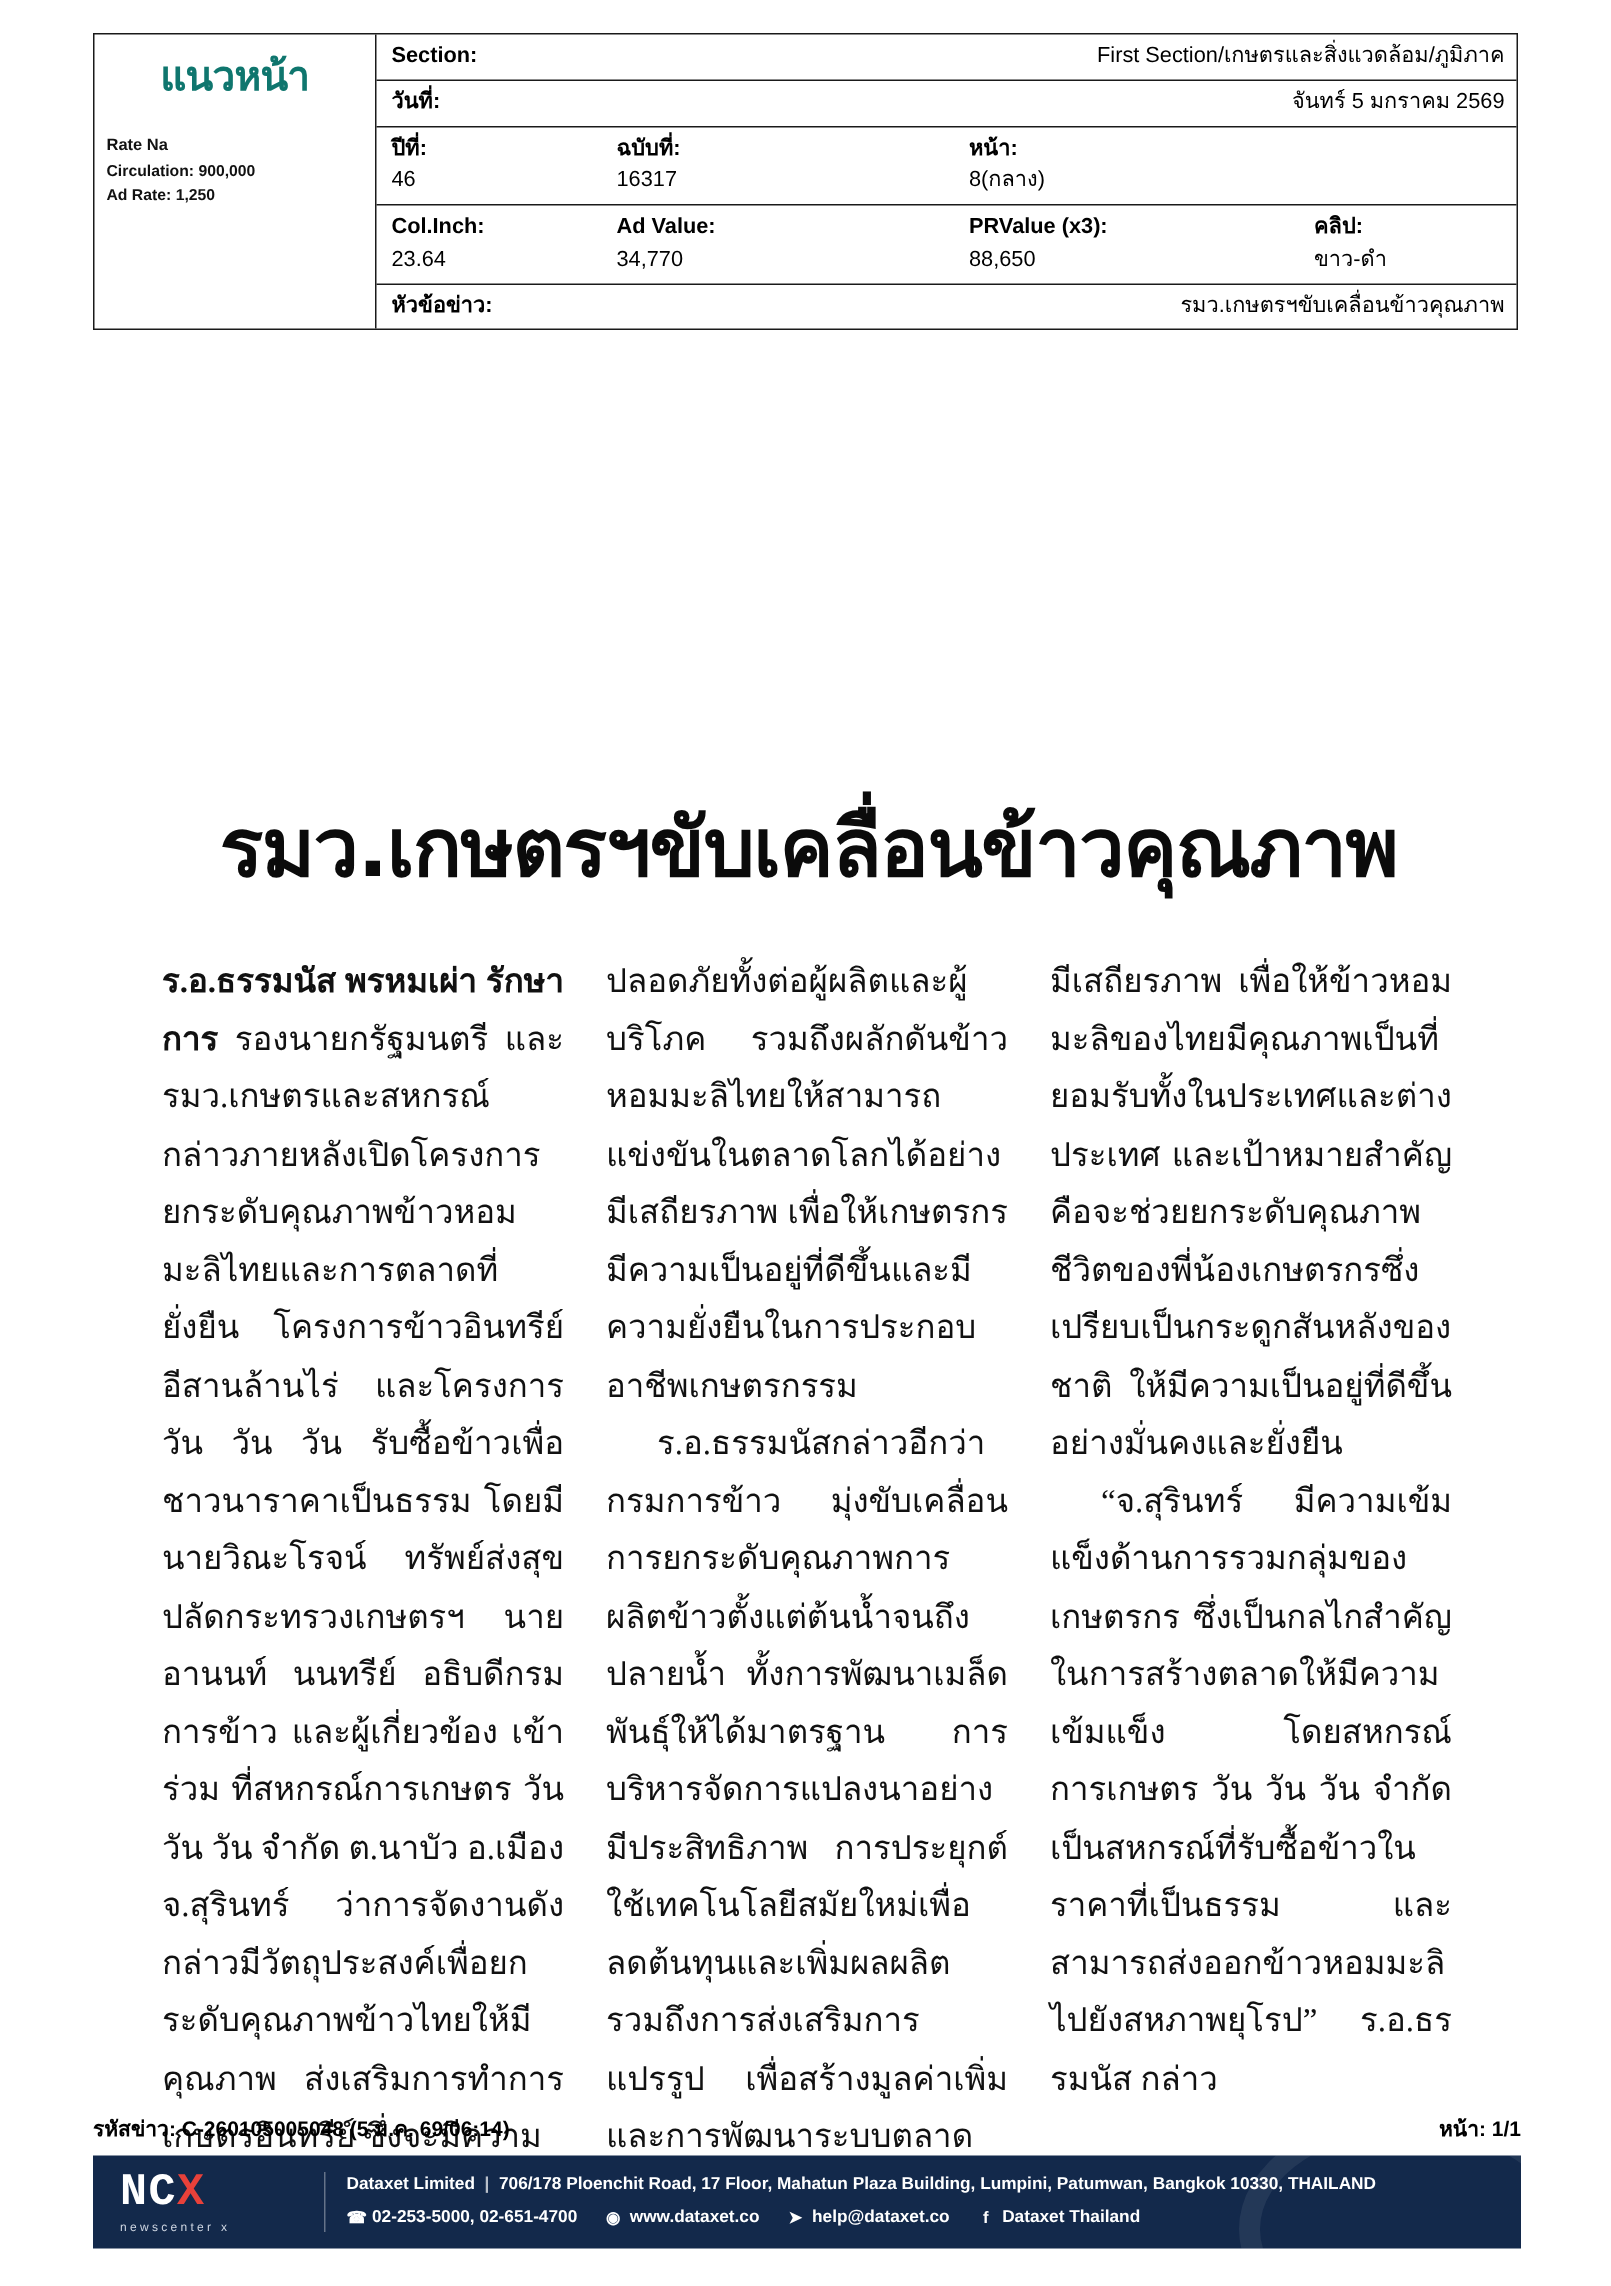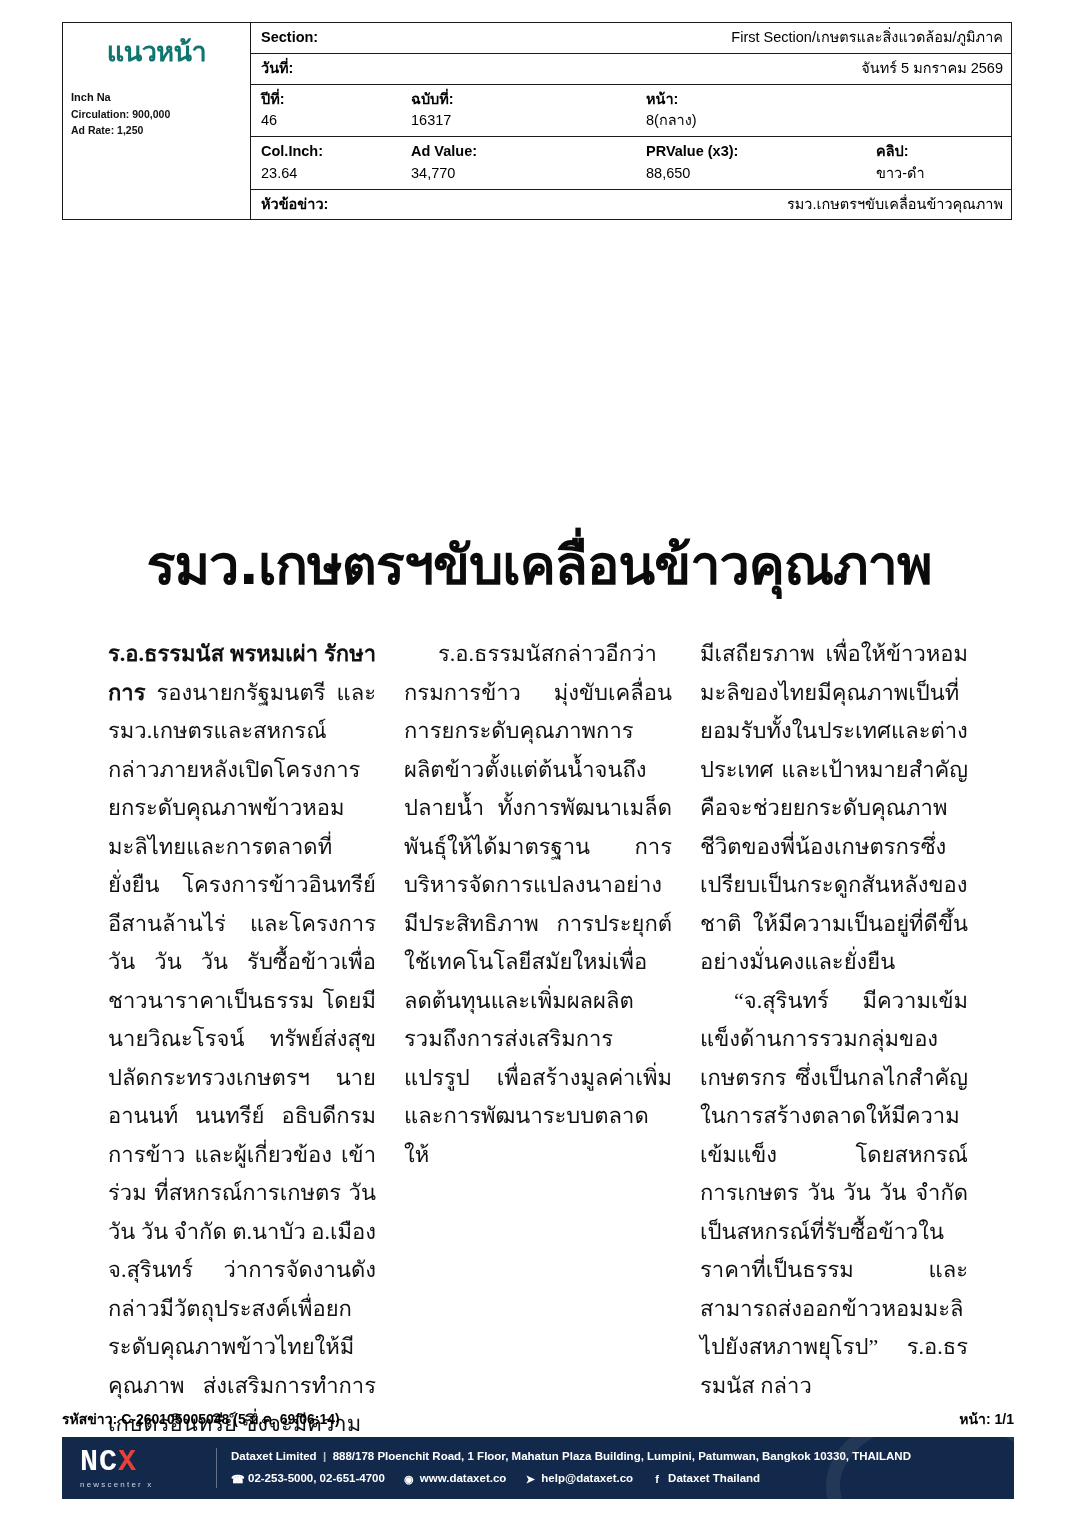--- a/index.html
+++ b/index.html
@@ -198,21 +198,21 @@
   .fsep { opacity: 0.7; }
 </style>
 </head>
 <body>
 
 <div class="clip-header">
 
   <div class="clip-left">
     <div class="masthead">แนวหน้า</div>
     <div class="pub-meta">
-      <div class="mname">Inch Na</div>
+      <div class="mname">Rate Na</div>
       <div>
         <span>Circulation:</span>
         <span>900,000</span>
       </div>
       <div>
         <span>Ad Rate:</span>
         <span>1,250</span>
       </div>
     </div>
   </div>
@@ -277,20 +277,23 @@
   <div class="cols">
 
     <div class="col">
       <p>
         <span class="lead">ร.อ.ธรรมนัส พรหมเผ่า รักษาการ</span>
         <span>รองนายกรัฐมนตรี และรมว.เกษตรและสหกรณ์ กล่าวภายหลังเปิดโครงการยกระดับคุณภาพข้าวหอมมะลิไทยและการตลาดที่ยั่งยืน โครงการข้าวอินทรีย์อีสานล้านไร่ และโครงการวัน วัน วัน รับซื้อข้าวเพื่อชาวนาราคาเป็นธรรม โดยมีนายวิณะโรจน์ ทรัพย์ส่งสุข ปลัดกระทรวงเกษตรฯ นายอานนท์ นนทรีย์ อธิบดีกรมการข้าว และผู้เกี่ยวข้อง เข้าร่วม ที่สหกรณ์การเกษตร วัน วัน วัน จำกัด ต.นาบัว อ.เมือง จ.สุรินทร์ ว่าการจัดงานดังกล่าวมีวัตถุประสงค์เพื่อยกระดับคุณภาพข้าวไทยให้มีคุณภาพ ส่งเสริมการทำการเกษตรอินทรีย์ ซึ่งจะมีความ</span>
       </p>
     </div>
 
     <div class="col">
+      <p>
+        <span>ปลอดภัยทั้งต่อผู้ผลิตและผู้บริโภค รวมถึงผลักดันข้าวหอมมะลิไทยให้สามารถแข่งขันในตลาดโลกได้อย่างมีเสถียรภาพ เพื่อให้เกษตรกรมีความเป็นอยู่ที่ดีขึ้นและมีความยั่งยืนในการประกอบอาชีพเกษตรกรรม</span>
+      </p>
       <p class="indent">
         <span>ร.อ.ธรรมนัสกล่าวอีกว่า กรมการข้าว มุ่งขับเคลื่อนการยกระดับคุณภาพการผลิตข้าวตั้งแต่ต้นน้ำจนถึงปลายน้ำ ทั้งการพัฒนาเมล็ดพันธุ์ให้ได้มาตรฐาน การบริหารจัดการแปลงนาอย่างมีประสิทธิภาพ การประยุกต์ใช้เทคโนโลยีสมัยใหม่เพื่อลดต้นทุนและเพิ่มผลผลิต รวมถึงการส่งเสริมการแปรรูป เพื่อสร้างมูลค่าเพิ่ม และการพัฒนาระบบตลาดให้</span>
       </p>
     </div>
 
     <div class="col">
       <p>
         <span>มีเสถียรภาพ เพื่อให้ข้าวหอมมะลิของไทยมีคุณภาพเป็นที่ยอมรับทั้งในประเทศและต่างประเทศ และเป้าหมายสำคัญคือจะช่วยยกระดับคุณภาพชีวิตของพี่น้องเกษตรกรซึ่งเปรียบเป็นกระดูกสันหลังของชาติ ให้มีความเป็นอยู่ที่ดีขึ้นอย่างมั่นคงและยั่งยืน</span>
       </p>
       <p class="indent">
@@ -315,21 +318,21 @@
 <div class="footer-bar">
   <div class="ncx-logo">
     <div class="ncx">NC<span class="x">X</span></div>
     <div class="sub">newscenter x</div>
   </div>
   <div class="fdiv"></div>
   <div class="finfo">
     <div>
       <span>Dataxet Limited</span>
       <span class="fsep">&nbsp;|&nbsp;</span>
-      <span>888/178 Ploenchit Road, 1 Floor, Mahatun Plaza Building, Lumpini, Patumwan, Bangkok 10330, THAILAND</span>
+      <span>706/178 Ploenchit Road, 17 Floor, Mahatun Plaza Building, Lumpini, Patumwan, Bangkok 10330, THAILAND</span>
     </div>
     <div class="row2">
       <span class="item">
         <span class="ic">☎</span>
         <span>02-253-5000, 02-651-4700</span>
       </span>
       <span class="item">
         <span class="ic">◉</span>
         <span>www.dataxet.co</span>
       </span>

